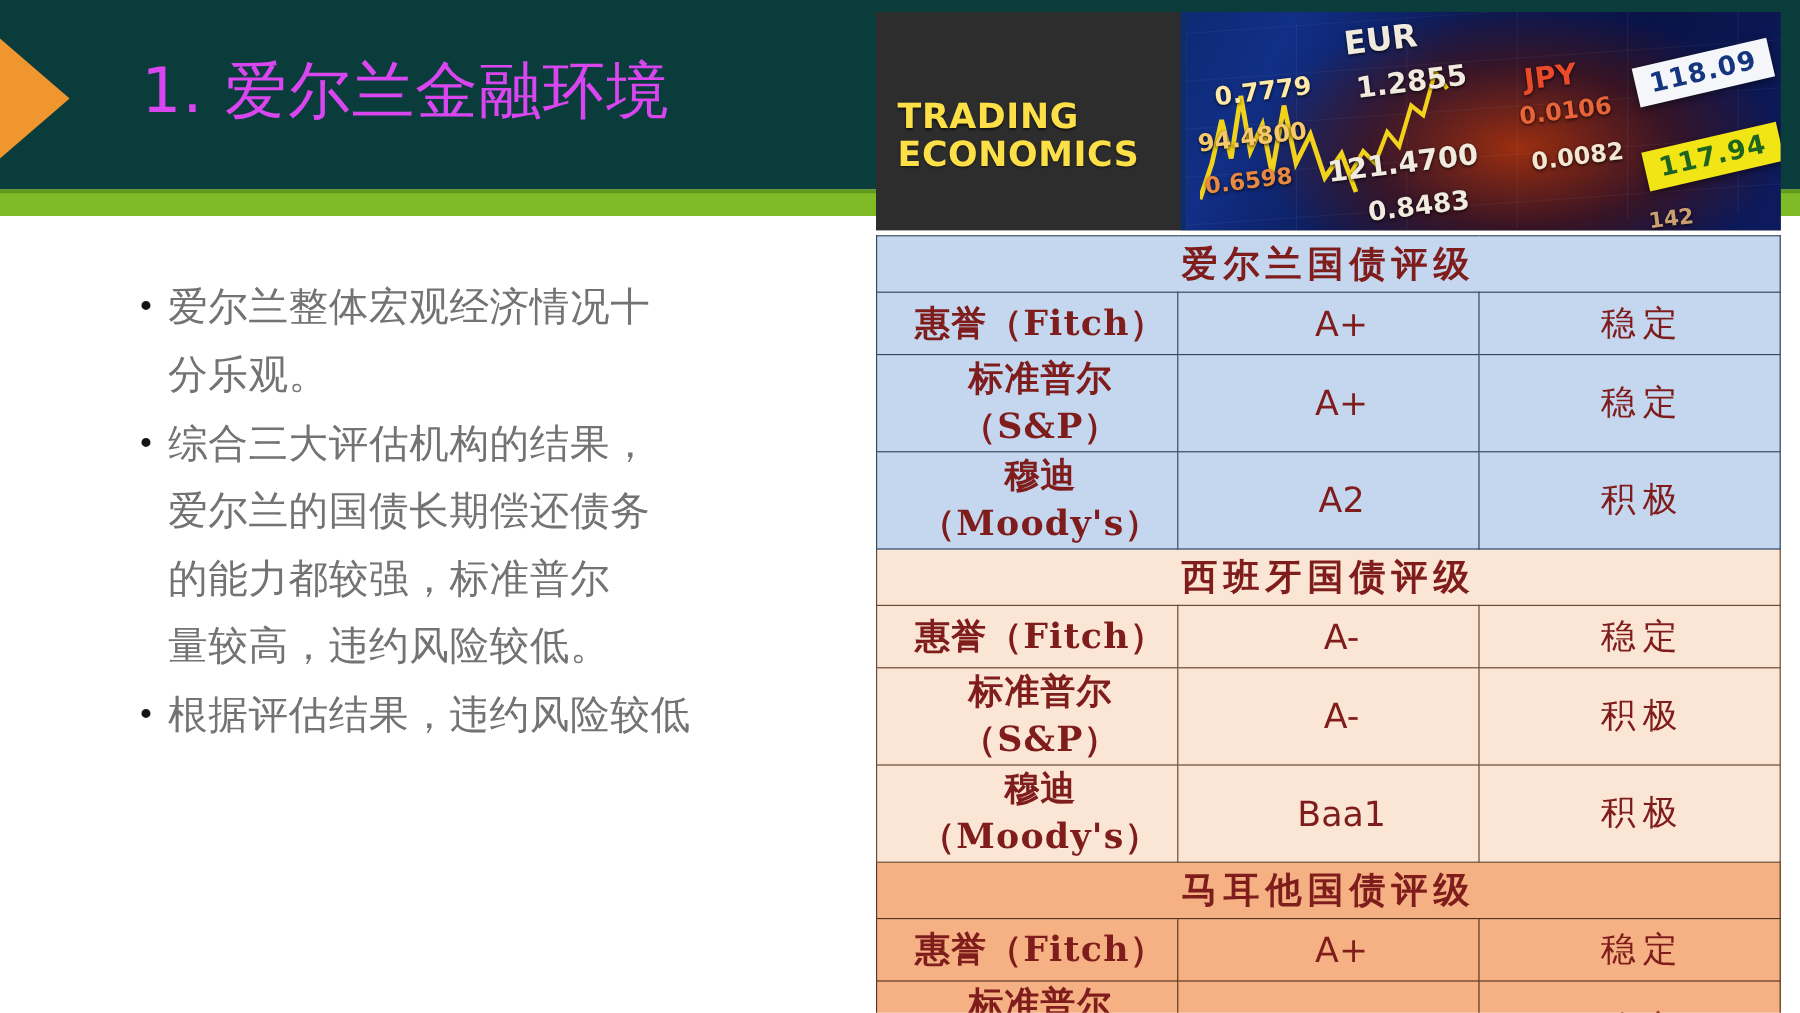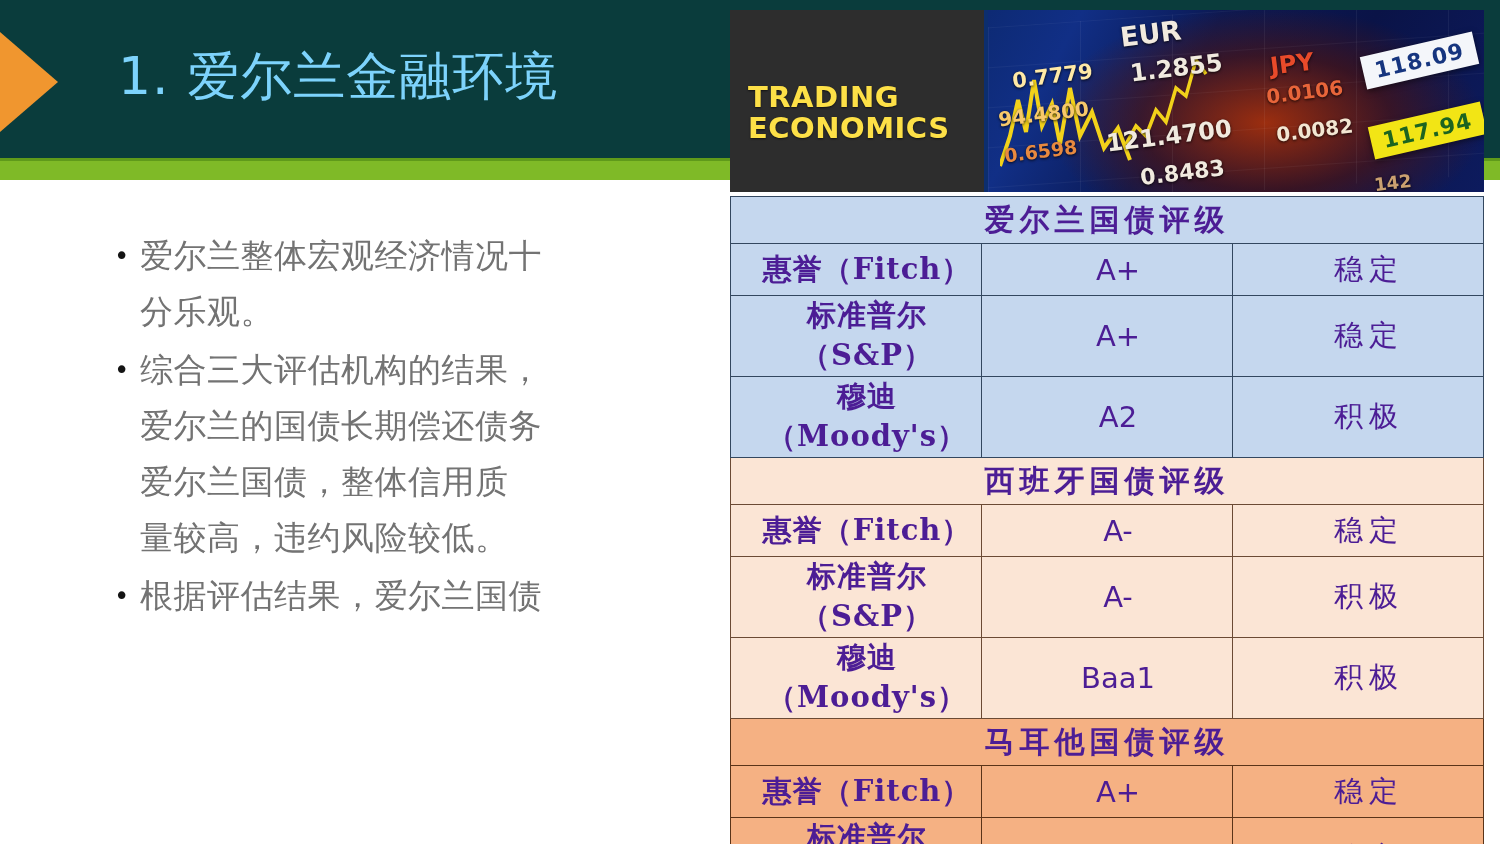--- a/index.html
+++ b/index.html
@@ -29,21 +29,21 @@
     border-top: 50px solid transparent;
     border-bottom: 50px solid transparent;
     border-left: 58px solid #f0962f;
   }
   .title-text {
     position: absolute;
     left: 118px; top: 38px;
     width: 620px;
     font-size: 52px;
     line-height: 76px;
-    color: #7dd3fc;
+    color: #d946ef;
     font-weight: 400;
     letter-spacing: 1px;
     white-space: nowrap;
   }
   .title-underbar {
     position: absolute;
     left: 0; top: 158px;
     width: 1500px; height: 22px;
     background: #7fba27;
   }
@@ -175,21 +175,21 @@
     width: 754px;
     border-collapse: collapse;
     table-layout: fixed;
     margin-top: 4px;
   }
   .rating-table td {
     border: 1px solid #3a3a3a;
     padding: 0;
     text-align: center;
     vertical-align: middle;
-    color: #4c1d95;
+    color: #7f1d1d;
   }
   .sec-header td {
     height: 46px;
     font-size: 30px;
     font-weight: bold;
     font-family: "DejaVu Serif", "Liberation Serif", serif;
     letter-spacing: 5px;
   }
   .sec-row td {
     height: 51px;
@@ -233,29 +233,29 @@
       <span class="bullet-line">爱尔兰整体宏观经济情况十</span>
       <span class="bullet-line">分乐观。</span>
     </div>
   </div>
 
   <div class="bullet-row">
     <div class="bullet-mark">•</div>
     <div class="bullet-body">
       <span class="bullet-line">综合三大评估机构的结果，</span>
       <span class="bullet-line">爱尔兰的国债长期偿还债务</span>
-      <span class="bullet-line">爱尔兰国债，整体信用质</span>
+      <span class="bullet-line">的能力都较强，标准普尔</span>
       <span class="bullet-line">量较高，违约风险较低。</span>
     </div>
   </div>
 
   <div class="bullet-row">
     <div class="bullet-mark">•</div>
     <div class="bullet-body">
-      <span class="bullet-line">根据评估结果，爱尔兰国债</span>
+      <span class="bullet-line">根据评估结果，违约风险较低</span>
     </div>
   </div>
 
 </div>
 
 <div class="right-panel">
 
   <div class="banner">
     <div class="banner-logo">
       <span>TRADING</span>

